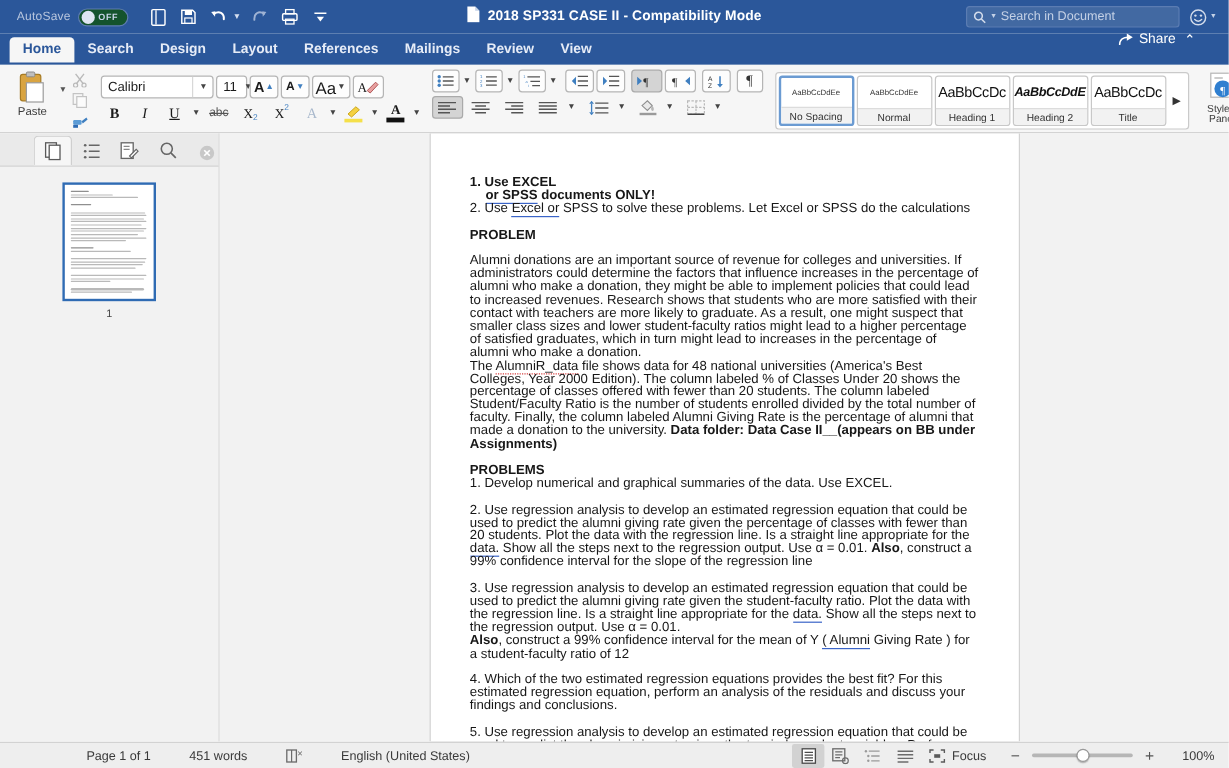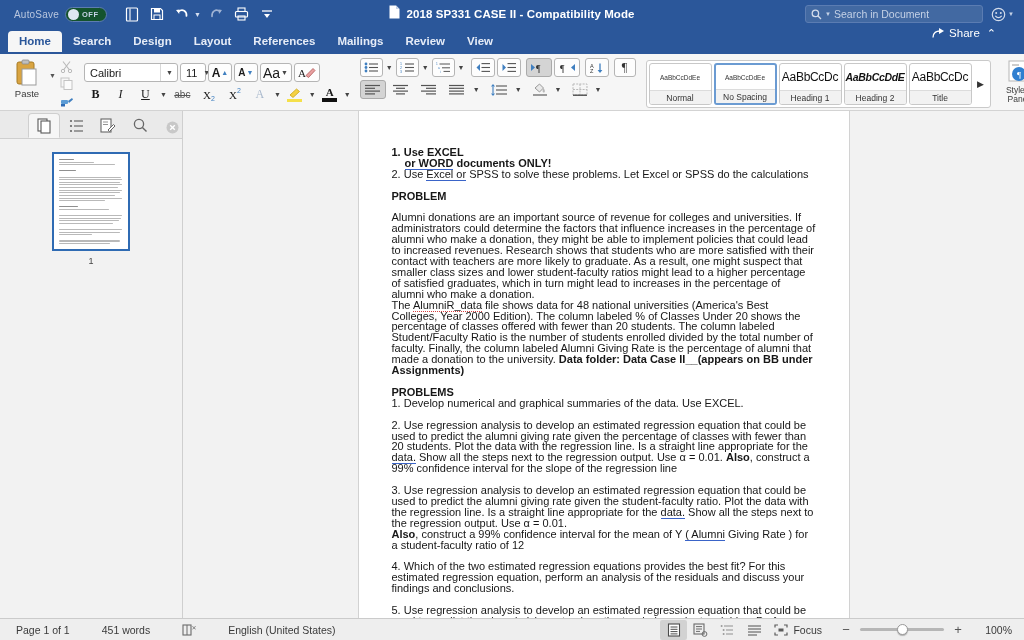--- a/index.html
+++ b/index.html
@@ -165,21 +165,21 @@
   .sp-blue { border-bottom: 1.2px solid #3a64c8; }
   .blank { height: 10.9px; }
   .indent { padding-left: 13px; }
   .sec-head { font-weight: bold; }
 
   
   .statusbar {
     height: 22px; flex: 0 0 22px; background: #eeeeee; border-top: 1px solid #cbcbcb;
     display: flex; align-items: center; font-size: 10.5px; color: #3a3a3a;
   }
-  .sb-left { display: flex; align-items: center; gap: 0; }
+  .sb-left { display: flex; align-items: center; gap: 0; padding-left: 56px; }
   .sb-item { padding: 0 16px; display: flex; align-items: center; gap: 5px; }
   .sb-right { margin-left: auto; display: flex; align-items: center; padding-right: 12px; gap: 0; justify-content: center; }
   .viewbtn {
     width: 27px; height: 20px; display: flex; align-items: center; justify-content: center; border-radius: 2px;
   }
   .viewbtn.active { background: #d2d2d2; }
   .focus-btn { display: flex; align-items: center; gap: 5px; padding: 0 10px 0 6px; }
   .zoom-wrap { display: flex; align-items: center; gap: 8px; margin-left: 8px; }
   .zoom-minus, .zoom-plus { font-size: 13px; color: #555; width: 12px; text-align: center; }
   .zslider { width: 84px; height: 14px; position: relative; display: flex; align-items: center; }
@@ -549,31 +549,31 @@
             </svg>
         </div>
         <span class="caret-mini">▼</span>
       </div>
     </div>
 
     <div class="rsep"></div>
 
     <div class="rgroup" style="padding-left:2px">
       <div class="styles-gallery">
+        <div class="style-item sel">
+          <div class="style-preview">
+              <span style="font-size:6.5px;color:#333">AaBbCcDdEe</span>
+            </div>
+          <div class="style-name">No Spacing</div>
+        </div>
         <div class="style-item">
           <div class="style-preview">
               <span style="font-size:6.5px;color:#333">AaBbCcDdEe</span>
             </div>
           <div class="style-name">Normal</div>
-        </div>
-        <div class="style-item sel">
-          <div class="style-preview">
-              <span style="font-size:6.5px;color:#333">AaBbCcDdEe</span>
-            </div>
-          <div class="style-name">No Spacing</div>
         </div>
         <div class="style-item">
           <div class="style-preview">
               <span style="font-size:12px;color:#111;letter-spacing:-.3px">AaBbCcDc</span>
             </div>
           <div class="style-name">Heading 1</div>
         </div>
         <div class="style-item">
           <div class="style-preview">
               <span style="font-size:10.5px;color:#111;font-style:italic;font-weight:bold;letter-spacing:-.3px">AaBbCcDdE</span>
@@ -681,21 +681,21 @@
           <div class="thumb-num">1</div>
         </div>
       </div>
     </div>
 
     <div class="docarea">
       <div class="page">
         <div class="doc">
 
           <p class="b">1. Use EXCEL</p>
-          <p class="b indent"><span class="sp-blue">or  WORD</span><span> documents ONLY!</span></p>
+          <p class="b indent"><span class="sp-blue">or  SPSS</span><span> documents ONLY!</span></p>
           <p><span>2. Use </span><span class="sp-blue">Excel  or</span><span> SPSS to solve these problems. Let Excel or SPSS do the calculations</span></p>
 
           <div class="blank"></div>
           <p class="sec-head">PROBLEM</p>
           <div class="blank"></div>
 
           <p>Alumni donations are an important source of revenue for colleges and universities. If administrators could determine the factors that influence increases in the percentage of alumni who make a donation, they might be able to implement policies that could lead to increased revenues. Research shows that students who are more satisfied with their contact with teachers are more likely to graduate. As a result, one might suspect that smaller class sizes and lower student-faculty ratios might lead to a higher percentage of satisfied graduates, which in turn might lead to increases in the percentage of alumni who make a donation.</p>
 
           <p><span>The </span><span class="sp-red">AlumniR_data</span><span> file shows data for 48 national universities (America's Best Colleges, Year 2000 Edition). The column labeled % of Classes Under 20 shows the percentage of classes offered with fewer than 20 students. The column labeled Student/Faculty Ratio is the number of students enrolled divided by the total number of faculty. Finally, the column labeled Alumni Giving Rate is the percentage of alumni that made a donation to the university.</span><span class="b">     Data folder:   Data Case II__(appears on BB under Assignments)</span></p>
 

